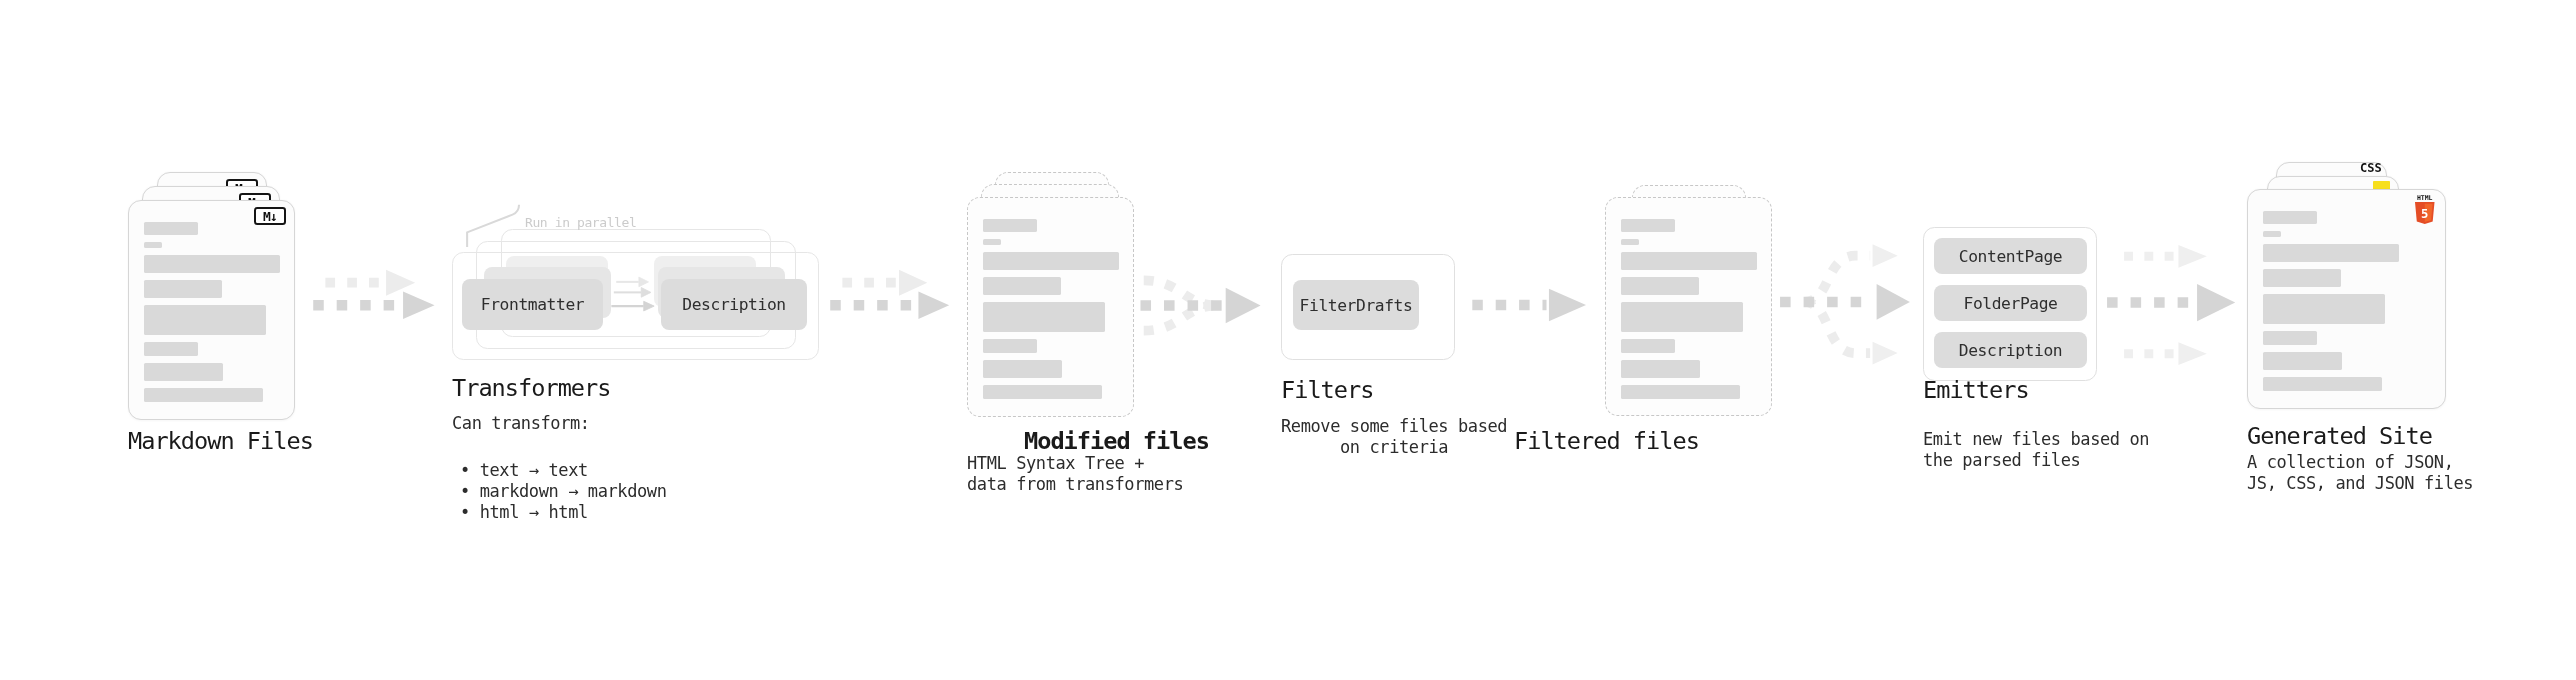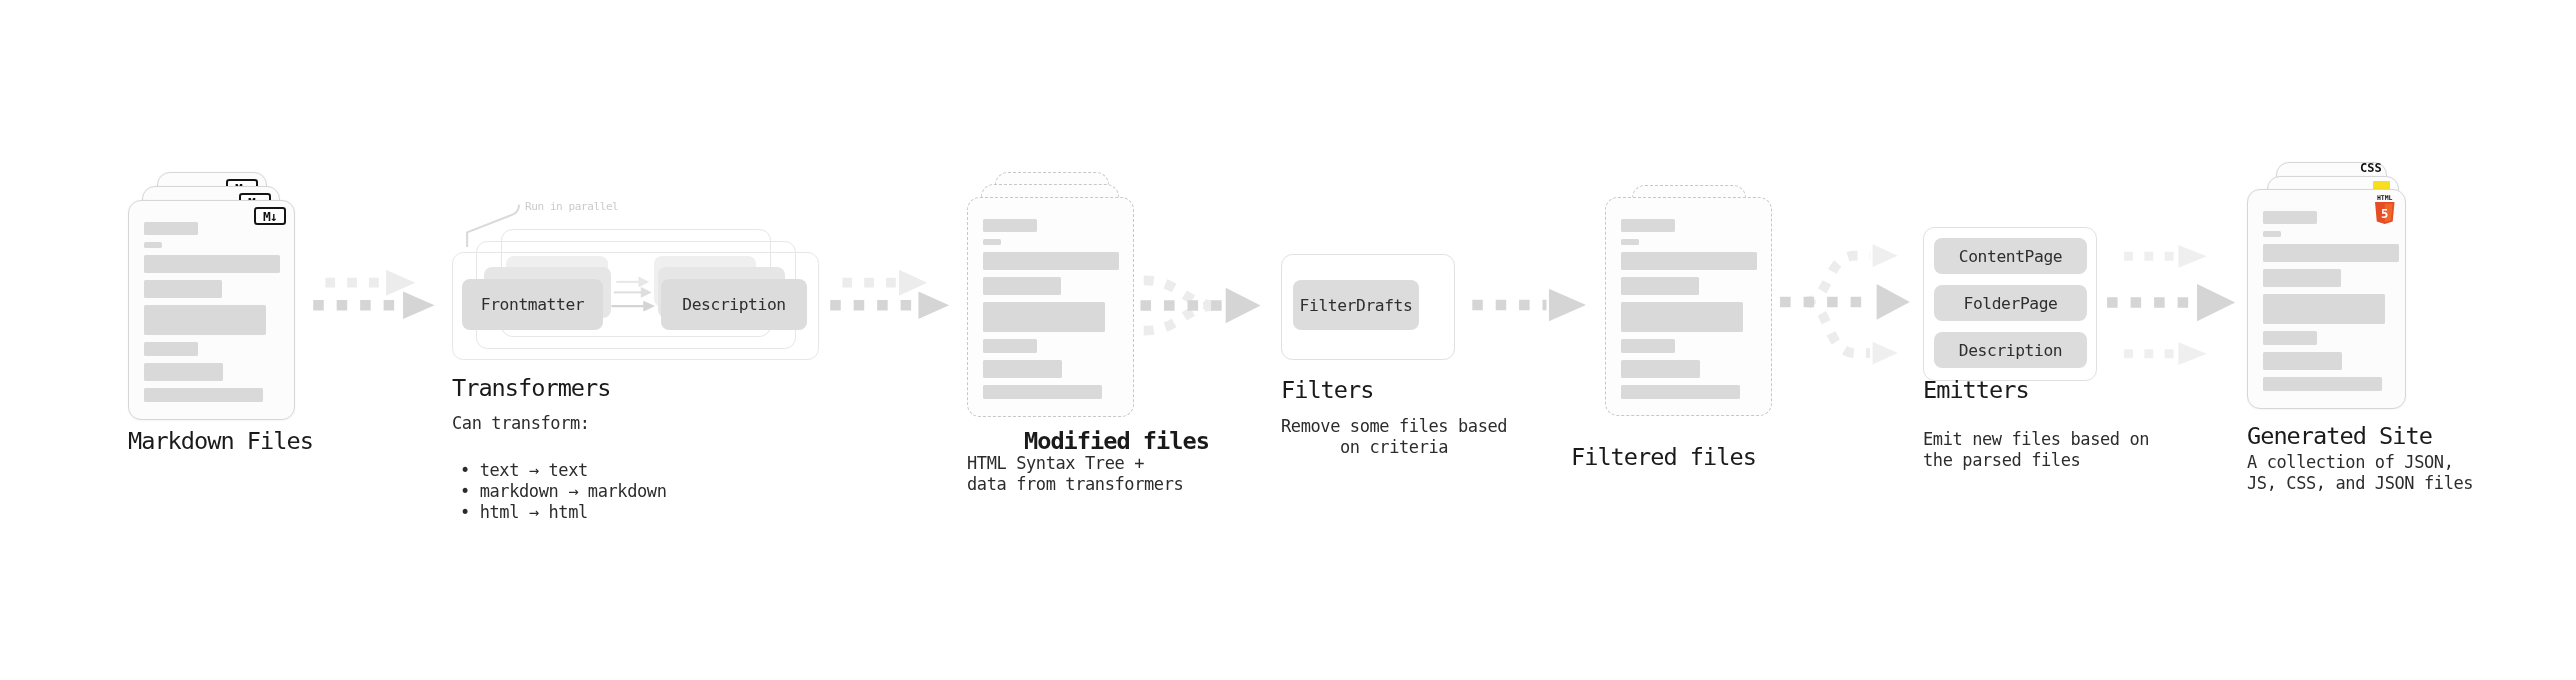--- a/index.html
+++ b/index.html
@@ -7,21 +7,21 @@
           font-family:"DejaVu Sans Mono",monospace;color:#1c1c1c;}
   
   .filecard{position:absolute;background:#fcfcfc;border:1.6px solid #d6d6d6;border-radius:13px;
             box-sizing:border-box;box-shadow:0 0.8px 2.4px rgba(0,0,0,0.04);}
   .filecard.dashed{border:1.6px dashed #c7c7c7;background:#fdfdfd;box-shadow:none;}
   .bar{position:absolute;background:#d9d9d9;border-radius:1.6px;}
   
   .stage-label{position:absolute;font-size:23.6px;letter-spacing:-1px;color:#1a1a1a;white-space:nowrap;line-height:1.15;}
   .desc{position:absolute;font-size:17px;letter-spacing:-0.4px;line-height:21px;color:#2c2c2c;white-space:nowrap;}
   .desc .line{display:block;}
-  .annotation{position:absolute;font-size:11px;letter-spacing:-0.4px;color:#cbcbcb;white-space:nowrap;}
+  .annotation{position:absolute;font-size:13px;letter-spacing:-0.4px;color:#cbcbcb;white-space:nowrap;margin-top:15px;}
   
   .container-box{position:absolute;border:1.6px solid #e6e6e6;border-radius:11.4px;box-sizing:border-box;background:transparent;}
   .container-box.solidbg{background:#fff;}
   
   .node-btn{position:absolute;background:#dcdcdc;border-radius:8.1px;box-sizing:border-box;
             display:flex;align-items:center;justify-content:center;
             font-size:16.3px;letter-spacing:-0.4px;color:#2e2e2e;white-space:nowrap;}
   .node-ghost1{position:absolute;background:#e6e6e6;border-radius:8.1px;}
   .node-ghost2{position:absolute;background:#efefef;border-radius:8.1px;}
   
@@ -176,21 +176,21 @@
     <div class="filecard dashed" style="left:1605px;top:197px;width:167px;height:219px;">
         <div class="bar" style="left: 14.6px; top: 21px; width: 54px; height: 13px;"></div>
         <div class="bar" style="left: 14.6px; top: 41px; width: 18.7px; height: 5.7px;"></div>
         <div class="bar" style="left: 14.6px; top: 54px; width: 136px; height: 18px;"></div>
         <div class="bar" style="left: 14.6px; top: 79px; width: 78px; height: 18px;"></div>
         <div class="bar" style="left: 14.6px; top: 104px; width: 122px; height: 30px;"></div>
         <div class="bar" style="left: 14.6px; top: 141px; width: 54px; height: 14px;"></div>
         <div class="bar" style="left: 14.6px; top: 162px; width: 79px; height: 18px;"></div>
         <div class="bar" style="left: 14.6px; top: 187px; width: 119px; height: 14px;"></div>
       </div>
-    <div class="stage-label" style="left:1571px;top:428px;margin-top:16px;">Filtered files</div>
+    <div class="stage-label" style="left:1514px;top:428px;">Filtered files</div>
   </div>
 
   <svg style="left:1776px;top:237px;" width="142" height="134" viewBox="0 0 175 165">
     <path class="dash-light" stroke-width="11" stroke-dasharray="11 14" d="M35,80 C68,80 60,23 98,23 L116,23"></path>
     <polygon class="fill-light" style="fill:#efefef" points="119,9 119,37 150,23"></polygon>
     <path class="dash-light" stroke-width="11" stroke-dasharray="11 14" d="M35,80 C68,80 60,143 98,143 L116,143"></path>
     <polygon class="fill-light" style="fill:#efefef" points="119,129 119,157 150,143"></polygon>
     <line class="dash-main" x1="5" y1="80" x2="120" y2="80"></line>
     <polygon class="fill-main" points="124,58 124,102 165,80"></polygon>
   </svg>
@@ -223,21 +223,21 @@
         <svg class="inline" width="14.6" height="3.3" viewBox="0 0 18 4">
             <rect x="0" y="0" width="18" height="4" rx="1" fill="#2b6af3"></rect>
           </svg>
       </div>
     </div>
     <div class="filecard" style="left:2267px;top:176px;width:132px;height:220px;">
       <svg class="inline" style="position:absolute;right:8.1px;top:4.1px;" width="17" height="9.8" viewBox="0 0 21 12">
         <rect x="0" y="0" width="21" height="12" rx="1" fill="#f7df1e"></rect>
       </svg>
     </div>
-    <div class="filecard" style="left:2247px;top:189px;width:159px;height:220px;">
+    <div class="filecard" style="left:2247px;top:189px;width:199px;height:220px;">
       <div class="html5-wrap" style="right:9.8px;top:4.9px;">
         <div class="html5-label">HTML</div>
         <svg class="inline" width="19.5" height="22" viewBox="0 0 24 27">
           <polygon points="0,0 24,0 21.8,24 12,27 2.2,24" fill="#e44d26"></polygon>
           <polygon points="12,2 21.6,2 19.8,22.4 12,24.6" fill="#f16529"></polygon>
           <text x="12" y="19.5" text-anchor="middle" font-size="15" font-weight="bold" fill="#ffffff">5</text>
         </svg>
       </div>
     <div class="bar" style="left: 14.6px; top: 21px; width: 54px; height: 13px;"></div>
         <div class="bar" style="left: 14.6px; top: 41px; width: 18.7px; height: 5.7px;"></div>

